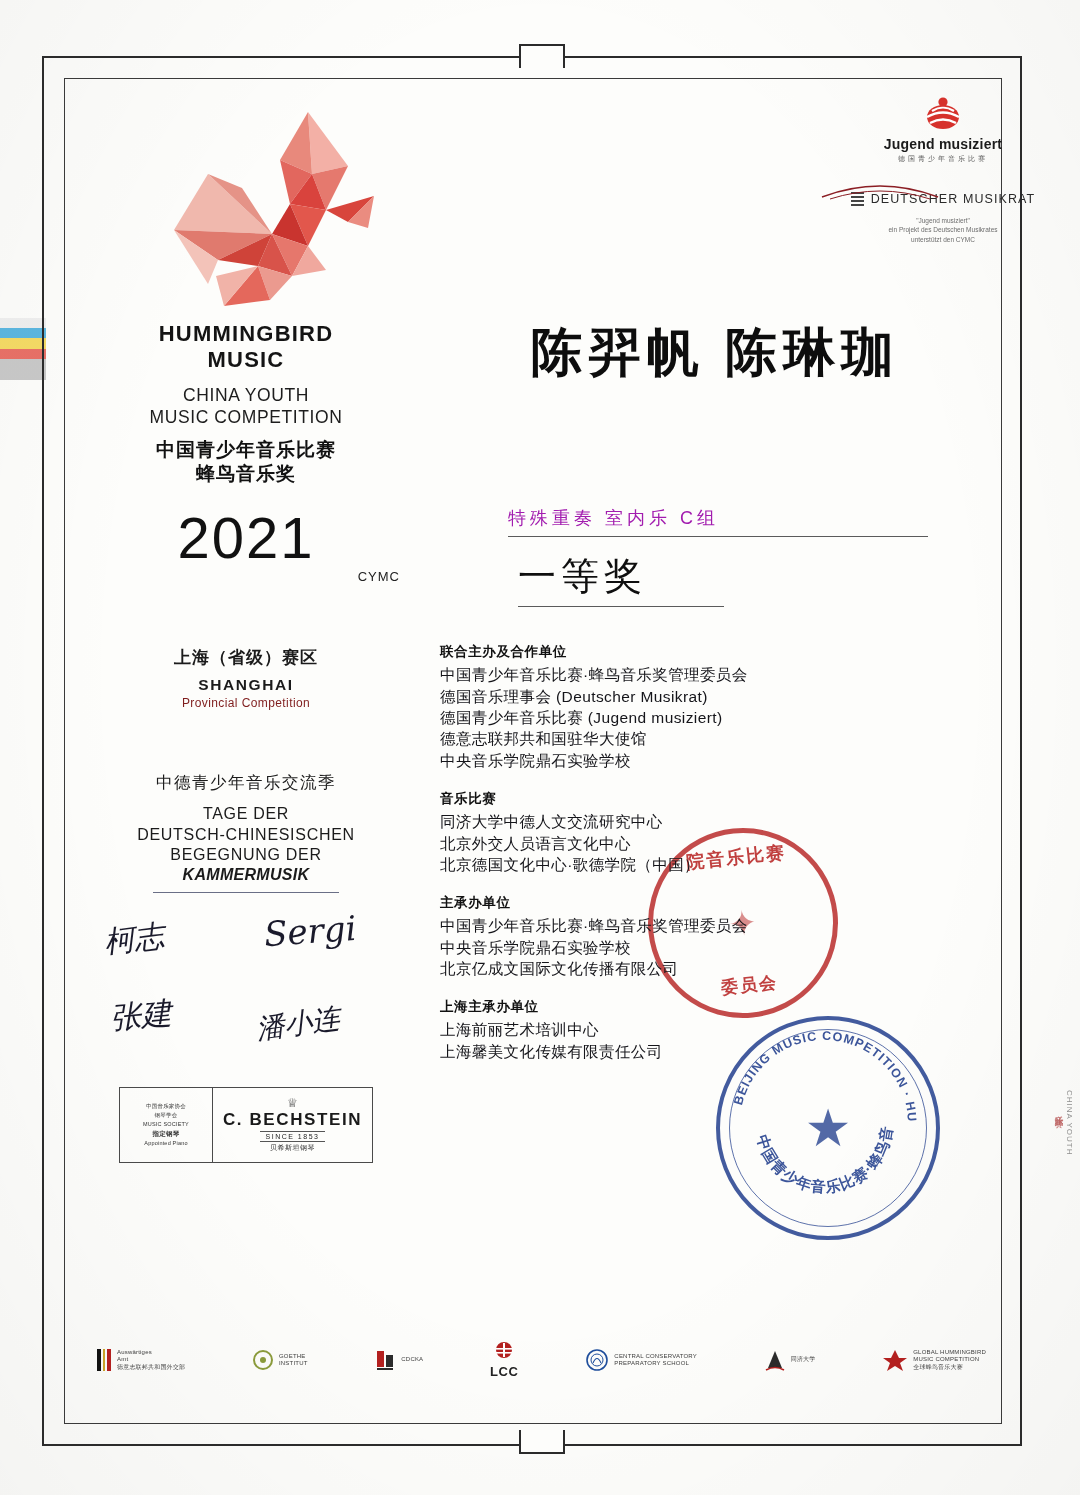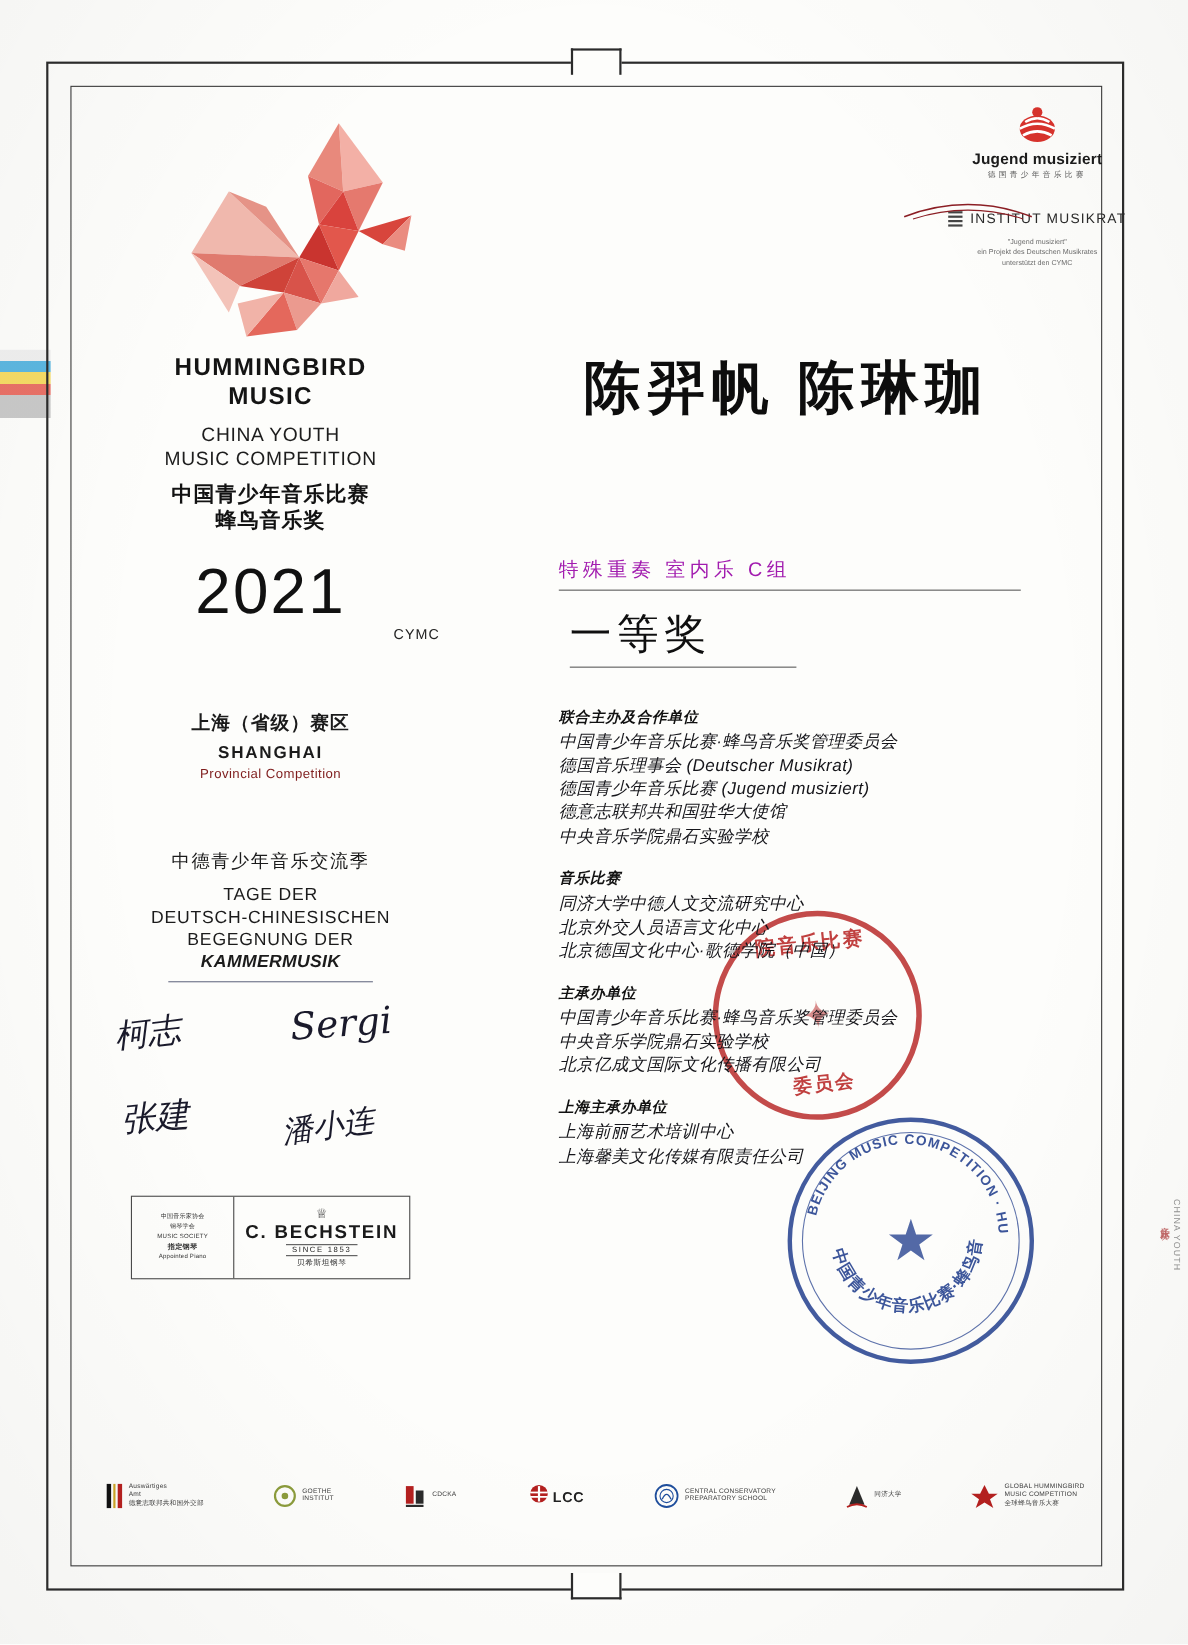--- a/index.html
+++ b/index.html
@@ -336,25 +336,23 @@
     margin-left: 78px;
     margin-top: 4px;
     width: 206px;
     height: 1px;
     background: #5b5b5b;
   }
 
   
   .orgs {
     margin-top: 36px;
-    margin-left: 68px;
     width: 460px;
     position: relative;
     z-index: 2;
-    font-style: italic;
   }
   .org-block { margin-bottom: 19px; }
   .org-head {
     font-size: 13.5px;
     font-weight: bold;
     letter-spacing: .6px;
     color: #111;
     margin-bottom: 3px;
   }
   .org-line {
@@ -575,21 +573,21 @@
         <svg width="120" height="20" viewBox="0 0 120 20" style="position:absolute;margin-left:-126px;margin-top:-16px" aria-hidden="true">
           <path d="M2 16 q58 -22 116 0" stroke="#8b1e24" stroke-width="1.4" fill="none"></path>
           <path d="M10 18 q50 -16 100 0" stroke="#8b1e24" stroke-width="1" fill="none"></path>
         </svg>
         <div class="dmr-bars">
           <i></i>
             <i></i>
             <i></i>
             <i></i>
         </div>
-        <div class="dmr-text">INSTITUT MUSIKRAT</div>
+        <div class="dmr-text">DEUTSCHER MUSIKRAT</div>
       </div>
 
       <div class="dmr-note">
         <div>"Jugend musiziert"</div>
         <div>ein Projekt des Deutschen Musikrates</div>
         <div>unterstützt den CYMC</div>
       </div>
     </div>
 
     <div class="recipient">陈羿帆  陈琳珈</div>
@@ -681,21 +679,21 @@
 
     <div class="flogo">
       <svg class="fl-mark" width="22" height="26" viewBox="0 0 22 26" aria-hidden="true">
         <rect x="3" y="4" width="7" height="16" fill="#b3201f"></rect>
         <rect x="12" y="8" width="7" height="12" fill="#2b2b2b"></rect>
         <rect x="3" y="21" width="16" height="2" fill="#2b2b2b"></rect>
       </svg>
       <div class="fl-text">CDCKA</div>
     </div>
 
-    <div class="flogo" style="flex-direction:row;gap:1px">
+    <div class="flogo" style="flex-direction:column;gap:1px">
       <svg class="fl-mark" width="24" height="22" viewBox="0 0 24 22" aria-hidden="true">
         <circle cx="12" cy="9" r="8" fill="#b3201f"></circle>
         <rect x="4" y="7" width="16" height="1.6" fill="#fff"></rect>
         <rect x="4" y="11" width="16" height="1.6" fill="#fff"></rect>
         <rect x="11" y="2" width="2" height="14" fill="#fff"></rect>
       </svg>
       <div class="fl-big">LCC</div>
     </div>
 
     <div class="flogo">

